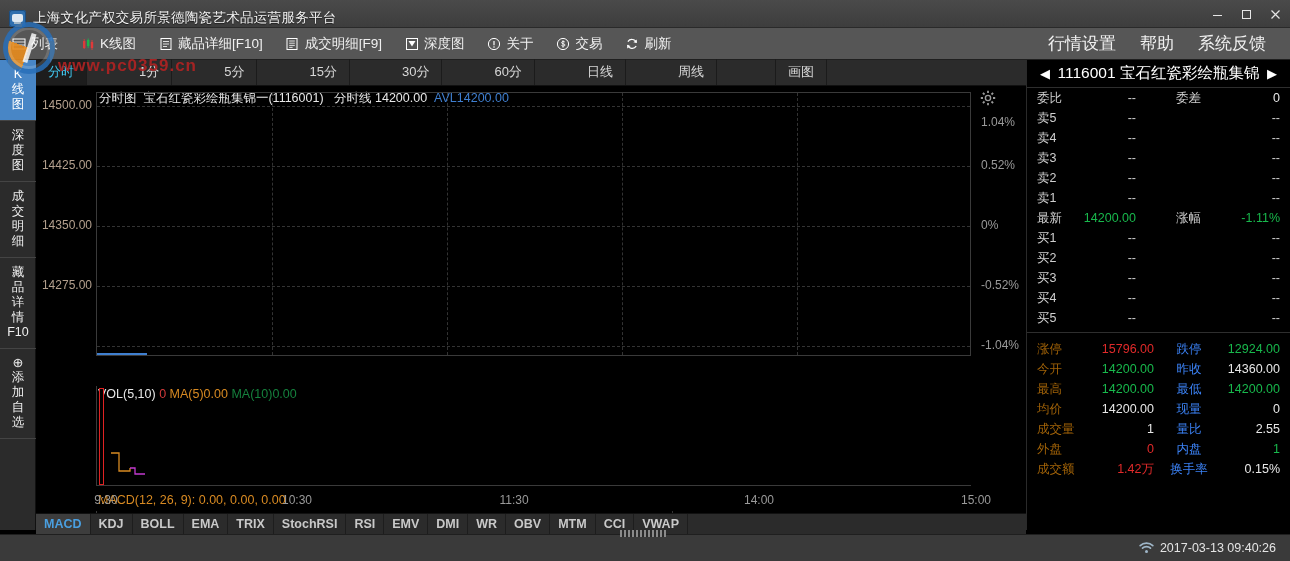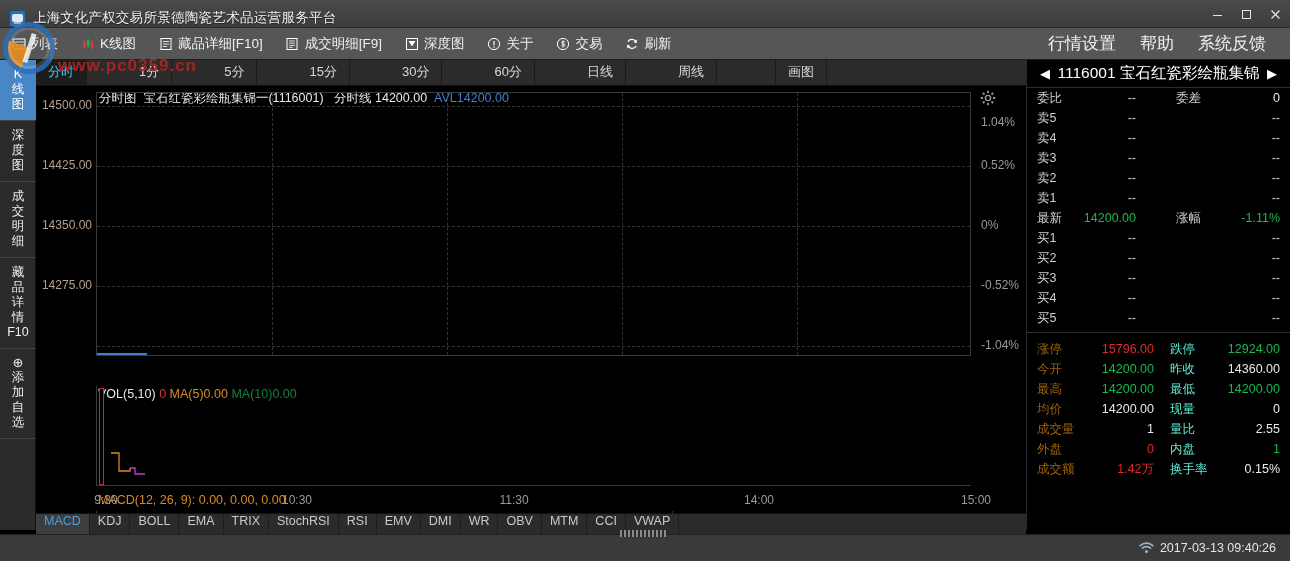--- a/index.html
+++ b/index.html
@@ -161,22 +161,22 @@
   .xaxis{ position:absolute; left:60px; top:407px; width:930px; height:24px; }
   .xtick{ position:absolute; top:0; color:#9a9a9a; font-size:12px; transform:translateX(-50%); }
 
   
   .indbar{
     position:absolute; left:36px; top:513px; width:990px; height:21px;
     background:#2b2b2b; display:flex; align-items:center;
     border-top:1px solid #111;
   }
   .ind{
-    height:21px; padding:0 8px; display:flex; align-items:flex-start;
-    color:#c9c9c9; font-size:12.5px; border-right:1px solid #1d1d1d;
+    height:21px; padding:0 8px; display:flex; align-items:center;
+    color:#c9c9c9; font-size:12.5px; border-right:1px solid #1d1d1d;font-weight:bold;
   }
   .ind.active{ color:#4a9fe0; background:#3d3d3d; }
   .scrollgrip{
     position:absolute; left:620px; top:530px; width:46px; height:7px; z-index:12;
     background:repeating-linear-gradient(90deg,#8a8a8a 0 2px, #2b2b2b 2px 4px);
   }
 
   
   .quote{
     position:absolute; left:1026px; top:60px; width:264px; height:470px;
@@ -199,21 +199,21 @@
   .q-sep{ height:1px; background:#2e2e2e; margin:4px 0; }
   .dim{ color:#cfcfcf; }
   .green{ color:#18b84c; }
   .red{ color:#e02a2a; }
   .white{ color:#e8e8e8; }
 
   .q-stats{ padding-top:2px; }
   .s-row{ height:20px; display:flex; align-items:center; padding:0 10px; font-size:12.5px; }
   .s-row .k{ color:#a16207; width:40px; flex:none; }
   .s-row .v{ flex:1; text-align:right; padding-right:8px; }
-  .s-row .k2{ color:#5eead4; width:46px; flex:none; padding-left:8px; }
+  .s-row .k2{ color:#3b82f6; width:46px; flex:none; padding-left:8px;text-align:center; }
   .s-row .v2{ width:72px; text-align:right; }
 
   
   .statusbar{
     position:absolute; left:0; top:534px; width:1290px; height:27px;
     background:#3a3a3a; border-top:1px solid #1f1f1f;
     display:flex; align-items:center; justify-content:flex-end;
   }
   .sb-wifi{ color:#9fb6c8; margin-right:6px; display:flex; align-items:center; }
   .sb-time{ color:#e4e4e4; font-size:12.5px; margin-right:14px; }

